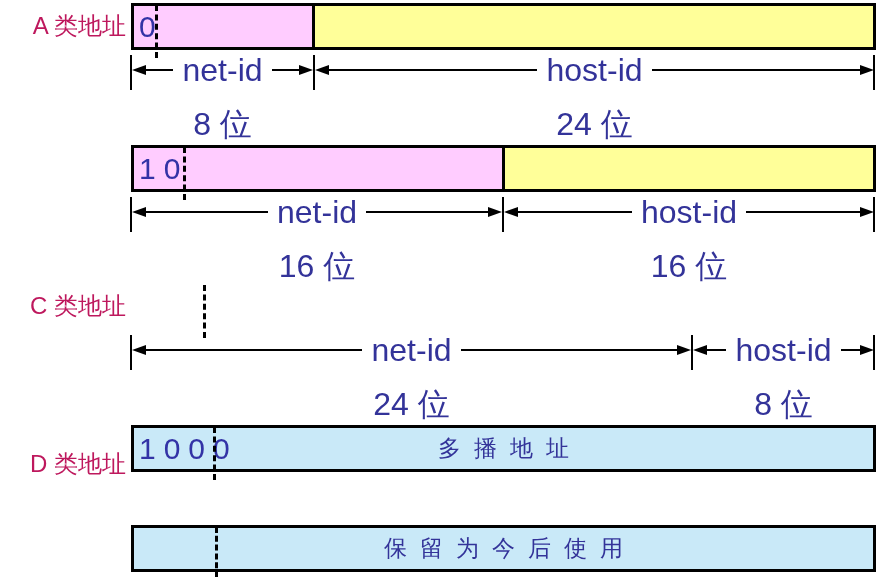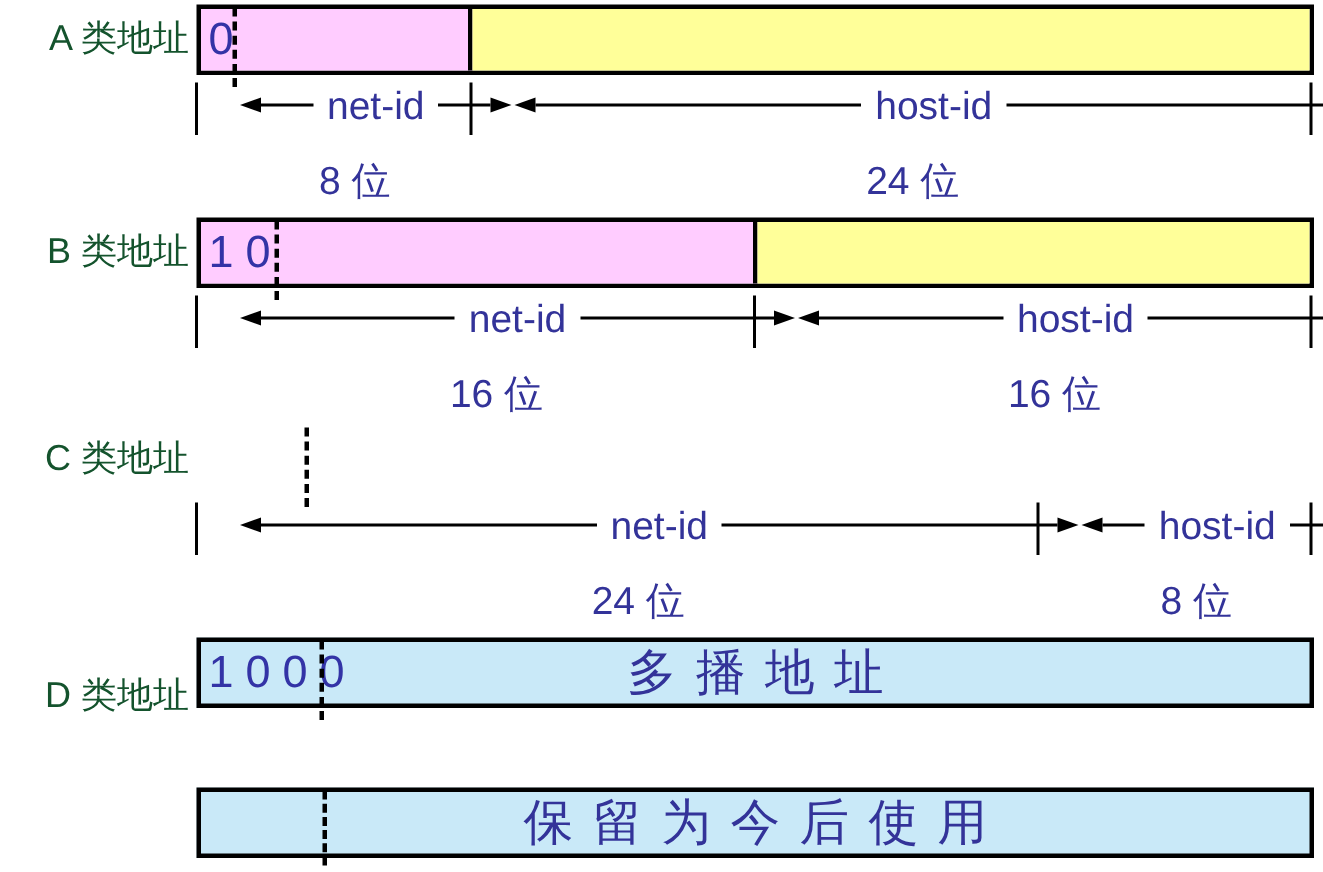--- a/index.html
+++ b/index.html
@@ -2,40 +2,40 @@
 <html><head>
 <meta charset="utf-8">
 <style>
   html,body{margin:0;padding:0;background:#fff;}
   #canvas{
     position:relative;width:882px;height:581px;background:#ffffff;overflow:hidden;
     font-family:"Liberation Sans","DejaVu Sans",sans-serif;
   }
   .rowlabel{
     position:absolute;left:0;width:126px;text-align:right;
-    font-size:24px;line-height:26px;color:#14532d;white-space:nowrap;
+    font-size:24px;line-height:26px;color:#be185d;white-space:nowrap;
   }
   .bar{
     position:absolute;left:131px;width:745px;height:47px;
     border:3px solid #000;box-sizing:border-box;display:flex;align-items:stretch;
   }
   .seg{height:100%;box-sizing:content-box;}
   .seg.pink{background:#FFCCFF;border-right:3px solid #000;}
   .seg.yellow{background:#FFFF99;flex:1;}
   .bar.blue{background:#C9E9F8;display:flex;align-items:center;justify-content:center;}
   .barcontent{
-    font-size:33px;color:#333399;letter-spacing:13px;margin-right:-13px;white-space:nowrap;
+    font-size:23px;color:#333399;letter-spacing:13px;margin-right:-13px;white-space:nowrap;
   }
   .prefix{
     position:absolute;left:5px;top:50%;transform:translateY(-50%);
     font-size:30px;letter-spacing:8px;color:#3333A6;white-space:nowrap;
   }
   .dash{position:absolute;width:0;border-left:3px dashed #000;}
   .tick{position:absolute;width:2px;height:35px;background:#000;}
-  .measure{position:absolute;color:#333399;font-size:26px;padding-left:28px;}
+  .measure{position:absolute;color:#333399;font-size:32px;}
   .arrow-row{display:flex;align-items:center;height:24px;padding:0 1px;}
   .aline{flex:1;height:2px;background:#000;}
   .ah-l{width:0;height:0;border-top:5px solid transparent;border-bottom:5px solid transparent;border-right:14px solid #000;flex:0 0 auto;}
   .ah-r{width:0;height:0;border-top:5px solid transparent;border-bottom:5px solid transparent;border-left:14px solid #000;flex:0 0 auto;}
   .mlabel{margin:0 9px;line-height:24px;white-space:nowrap;flex:0 0 auto;}
   .bits{position:absolute;left:0;right:0;top:25px;text-align:center;white-space:nowrap;margin-top:20px;}
 </style>
 </head>
 <body>
 
@@ -65,21 +65,20 @@
     <div class="arrow-row">
       <span class="ah-l"></span>
       <span class="aline"></span>
       <span class="mlabel">host-id</span>
       <span class="aline"></span>
       <span class="ah-r"></span>
     </div>
     <div class="bits">24 位</div>
   </div>
 
-  <div class="rowlabel" style="top:155px">B 类地址</div>
   <div class="bar" style="top:145px">
     <div class="seg pink" style="width:368px"></div>
     <div class="seg yellow"></div>
     <div class="prefix">10</div>
   </div>
   <div class="dash" style="left:183px;top:147px;height:53px"></div>
   <div class="tick" style="left:130px;top:197px"></div>
   <div class="tick" style="left:502px;top:197px"></div>
   <div class="tick" style="left:873px;top:197px"></div>
   <div class="measure" style="left:131px;top:200px;width:372px">

